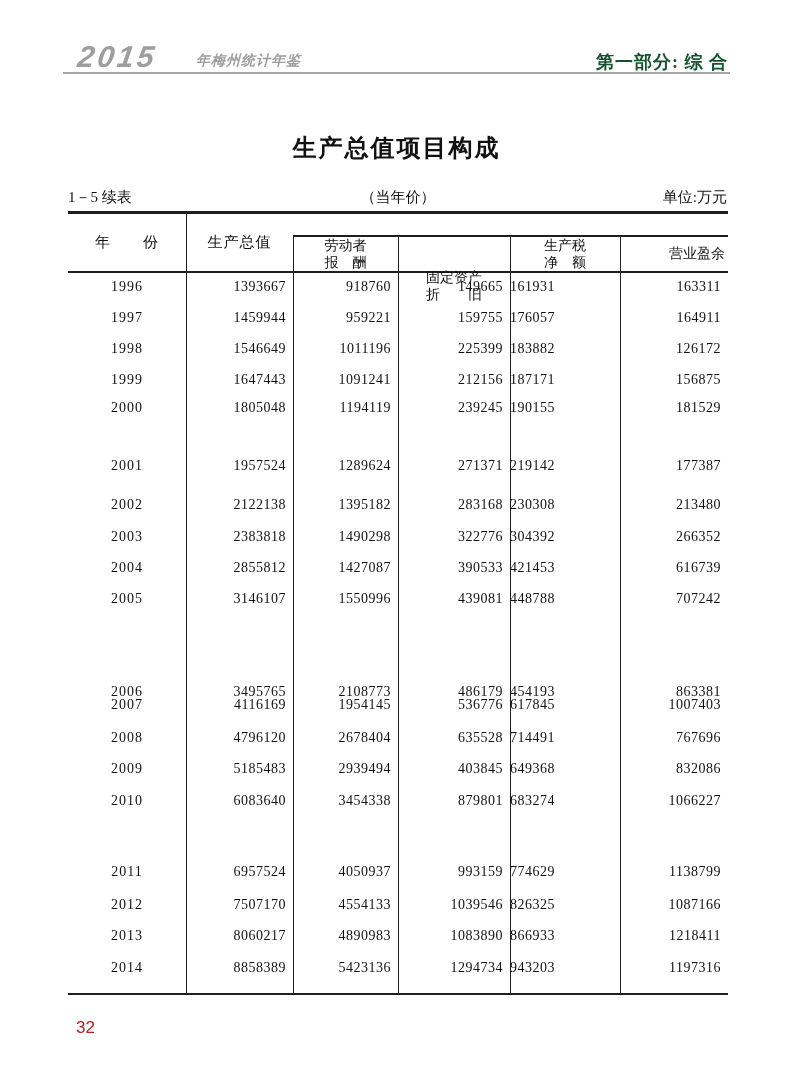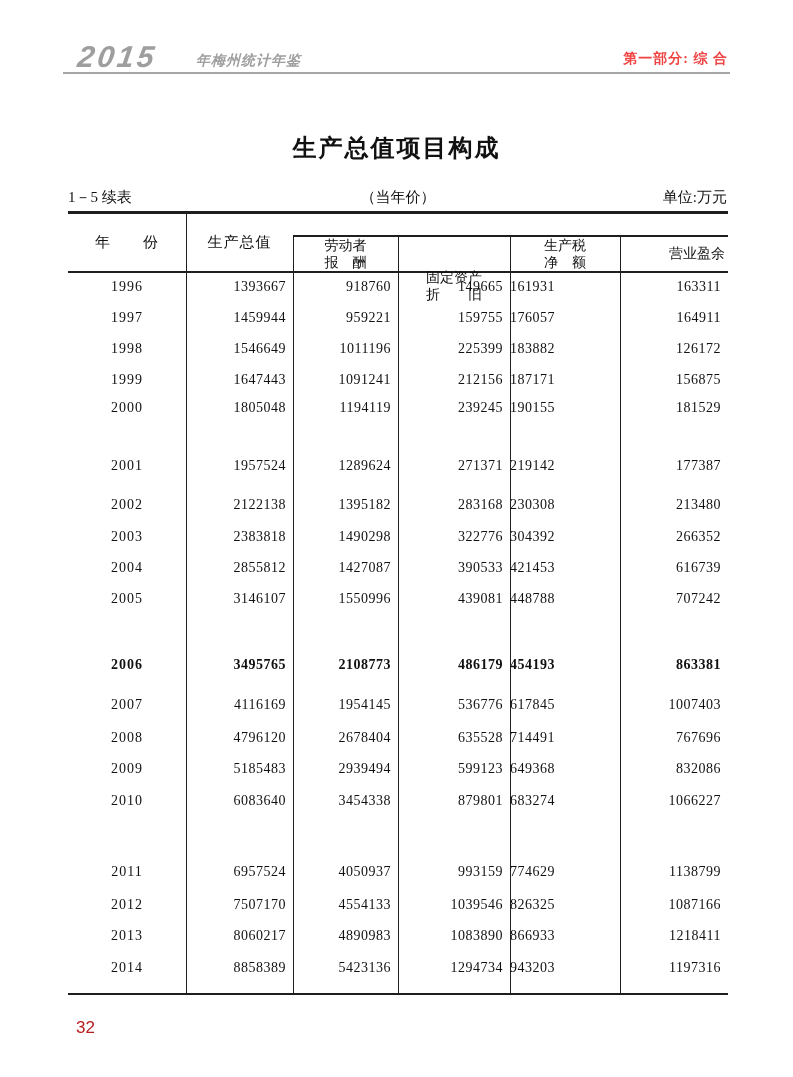--- a/index.html
+++ b/index.html
@@ -5,21 +5,21 @@
   html,body{margin:0;padding:0;background:#e8e8e8;}
   .page{position:relative;width:793px;height:1077px;background:#ffffff;margin:0 auto;
         font-family:"Liberation Serif","DejaVu Serif",serif;color:#111;overflow:hidden;}
 
   
   .runhead{position:absolute;left:63px;top:44px;width:667px;height:26px;}
   .logo-year{position:absolute;left:15px;top:-4px;font-family:"Liberation Sans","DejaVu Sans",sans-serif;
              font-style:italic;font-weight:bold;font-size:30px;letter-spacing:3px;color:#9e9e9e;transform:skewX(-8deg);}
   .logo-suffix{position:absolute;left:133px;top:8px;font-weight:bold;font-style:italic;
                font-size:14px;color:#9e9e9e;letter-spacing:1px;}
-  .section-label{position:absolute;right:2px;top:6px;font-size:14px;font-weight:bold;color:#ef4444;letter-spacing:1px;}
+  .section-label{position:absolute;right:2px;top:6px;font-size:18px;font-weight:bold;color:#14532d;letter-spacing:1px;}
   .head-rule{position:absolute;left:0;top:28px;width:667px;height:2px;background:#a6a6a6;}
 
   
   .doc-title{position:absolute;left:0;top:132px;width:793px;text-align:center;
              font-size:24px;font-weight:bold;letter-spacing:2px;}
 
   
   .meta{position:absolute;left:68px;top:188px;width:660px;height:20px;font-size:15px;}
   .meta .tno{position:absolute;left:0;top:0;}
   .meta .price{position:absolute;left:0;width:660px;text-align:center;top:0;}
@@ -174,21 +174,21 @@
           <div class="tcell c5">616739</div>
         </div>
         <div class="trow" style="top: 379px;">
           <div class="tcell c0">2005</div>
           <div class="tcell c1">3146107</div>
           <div class="tcell c2">1550996</div>
           <div class="tcell c3">439081</div>
           <div class="tcell c4">448788</div>
           <div class="tcell c5">707242</div>
         </div>
-        <div class="trow" style="top: 445px; font-weight: bold;">
+        <div class="trow" style="top: 472px;">
           <div class="tcell c0">2006</div>
           <div class="tcell c1">3495765</div>
           <div class="tcell c2">2108773</div>
           <div class="tcell c3">486179</div>
           <div class="tcell c4">454193</div>
           <div class="tcell c5">863381</div>
         </div>
         <div class="trow" style="top: 485px;">
           <div class="tcell c0">2007</div>
           <div class="tcell c1">4116169</div>
@@ -202,21 +202,21 @@
           <div class="tcell c1">4796120</div>
           <div class="tcell c2">2678404</div>
           <div class="tcell c3">635528</div>
           <div class="tcell c4">714491</div>
           <div class="tcell c5">767696</div>
         </div>
         <div class="trow" style="top: 549px;">
           <div class="tcell c0">2009</div>
           <div class="tcell c1">5185483</div>
           <div class="tcell c2">2939494</div>
-          <div class="tcell c3">599123</div>
+          <div class="tcell c3">403845</div>
           <div class="tcell c4">649368</div>
           <div class="tcell c5">832086</div>
         </div>
         <div class="trow" style="top: 581px;">
           <div class="tcell c0">2010</div>
           <div class="tcell c1">6083640</div>
           <div class="tcell c2">3454338</div>
           <div class="tcell c3">879801</div>
           <div class="tcell c4">683274</div>
           <div class="tcell c5">1066227</div>

